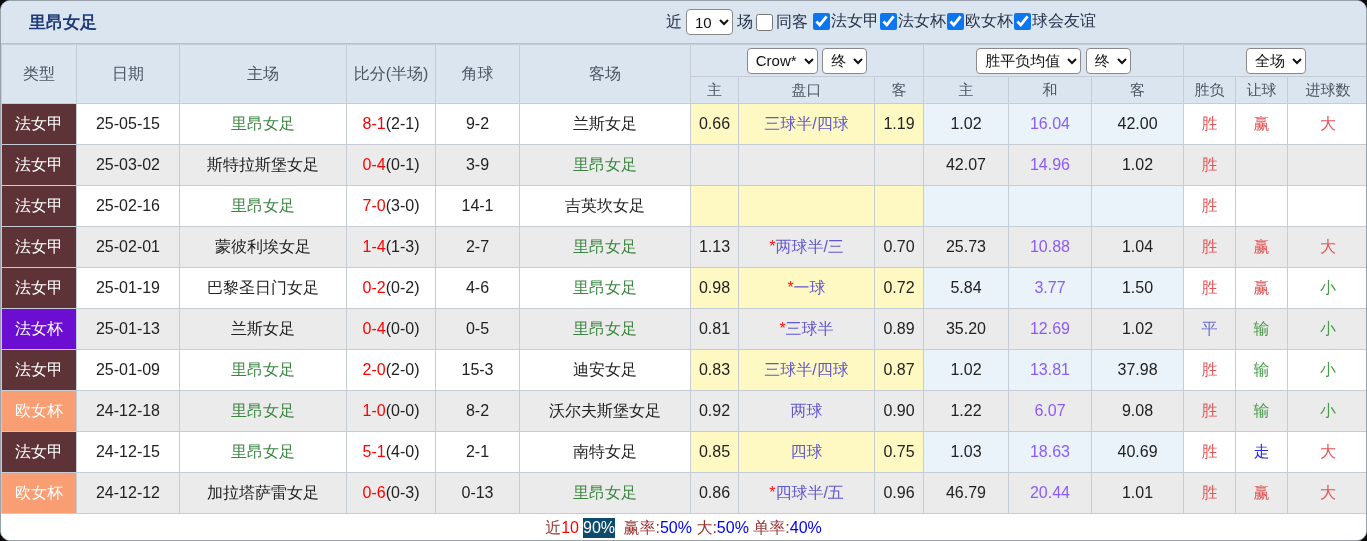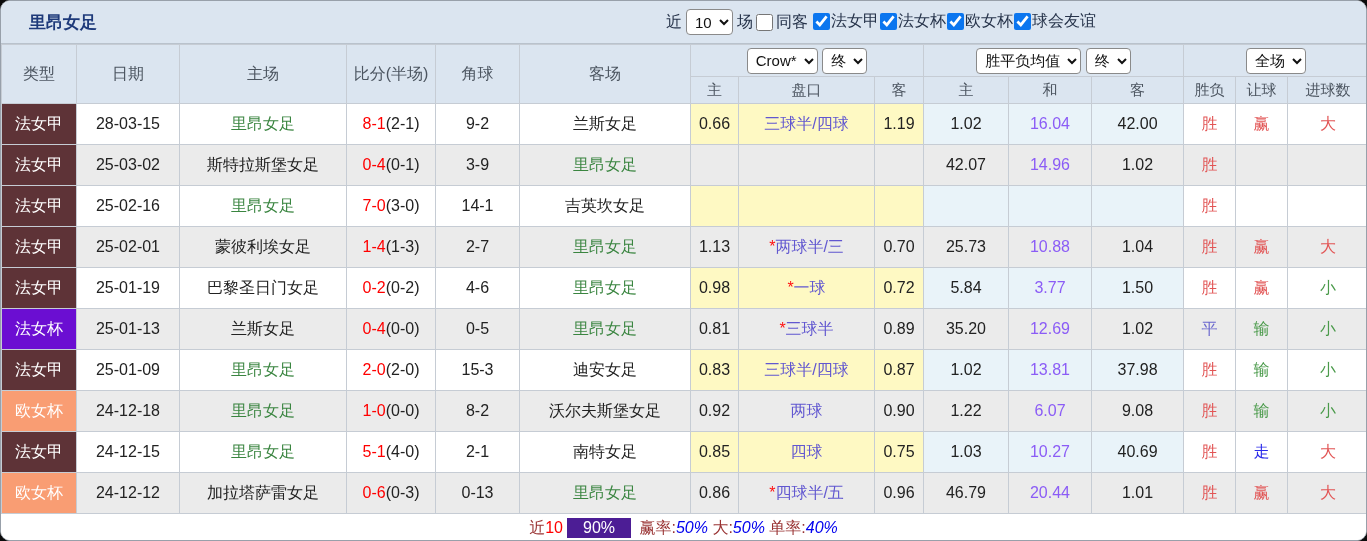--- a/index.html
+++ b/index.html
@@ -48,22 +48,22 @@
   td.res-blue{color:#6a67ce;}
   td.res-green{color:#4a9a4a;}
   td.res-walk{color:#2b2bea;}
   
   .footer{
     height:28px;display:flex;align-items:center;justify-content:center;
     font-size:16px;background:#fff;white-space:pre;
   }
   .seg-maroon{color:#993333;}
   .seg-red{color:#ff0000;}
-  .seg-blue{color:#0000ee;font-style:italic;}
-  .seg-badge{background:#4c1d95;color:#fff;padding:1px 16px;margin:0 4px;}
+  .seg-blue{color:#0000ee;}
+  .seg-badge{background:#0c4a6e;color:#fff;padding:1px 0;margin:0 4px;}
 </style>
 </head>
 <body>
 
 <div class="app">
 
   <div class="topbar">
     <span class="topbar-title">里昂女足</span>
     <span class="topbar-controls">
       <span>近</span>
@@ -135,21 +135,21 @@
         <th>和</th>
         <th>客</th>
         <th>胜负</th>
         <th>让球</th>
         <th>进球数</th>
       </tr>
     </thead>
     <tbody id="rows">
         <tr class="odd">
           <td class="type" style="background: rgb(94, 51, 55);">法女甲</td>
-          <td class="date">28-03-15</td>
+          <td class="date">25-05-15</td>
           <td class="team lyon">里昂女足</td>
           <td class="score"><span class="ft">8-1</span><span class="half">(2-1)</span></td>
           <td class="corner">9-2</td>
           <td class="team">兰斯女足</td>
           <td class="odds">0.66</td>
           <td class="line">三球半/四球</td>
           <td class="odds">1.19</td>
           <td class="wdl">1.02</td>
           <td class="wdl mid">16.04</td>
           <td class="wdl">42.00</td>
@@ -280,21 +280,21 @@
           <td class="type" style="background: rgb(94, 51, 55);">法女甲</td>
           <td class="date">24-12-15</td>
           <td class="team lyon">里昂女足</td>
           <td class="score"><span class="ft">5-1</span><span class="half">(4-0)</span></td>
           <td class="corner">2-1</td>
           <td class="team">南特女足</td>
           <td class="odds">0.85</td>
           <td class="line">四球</td>
           <td class="odds">0.75</td>
           <td class="wdl">1.03</td>
-          <td class="wdl mid">10.27</td>
+          <td class="wdl mid">18.63</td>
           <td class="wdl">40.69</td>
           <td class="res res-red">胜</td>
           <td class="res res-walk">走</td>
           <td class="res res-red">大</td>
         </tr>
         <tr class="even">
           <td class="type" style="background: rgb(249, 157, 115);">欧女杯</td>
           <td class="date">24-12-12</td>
           <td class="team">加拉塔萨雷女足</td>
           <td class="score"><span class="ft">0-6</span><span class="half">(0-3)</span></td>

